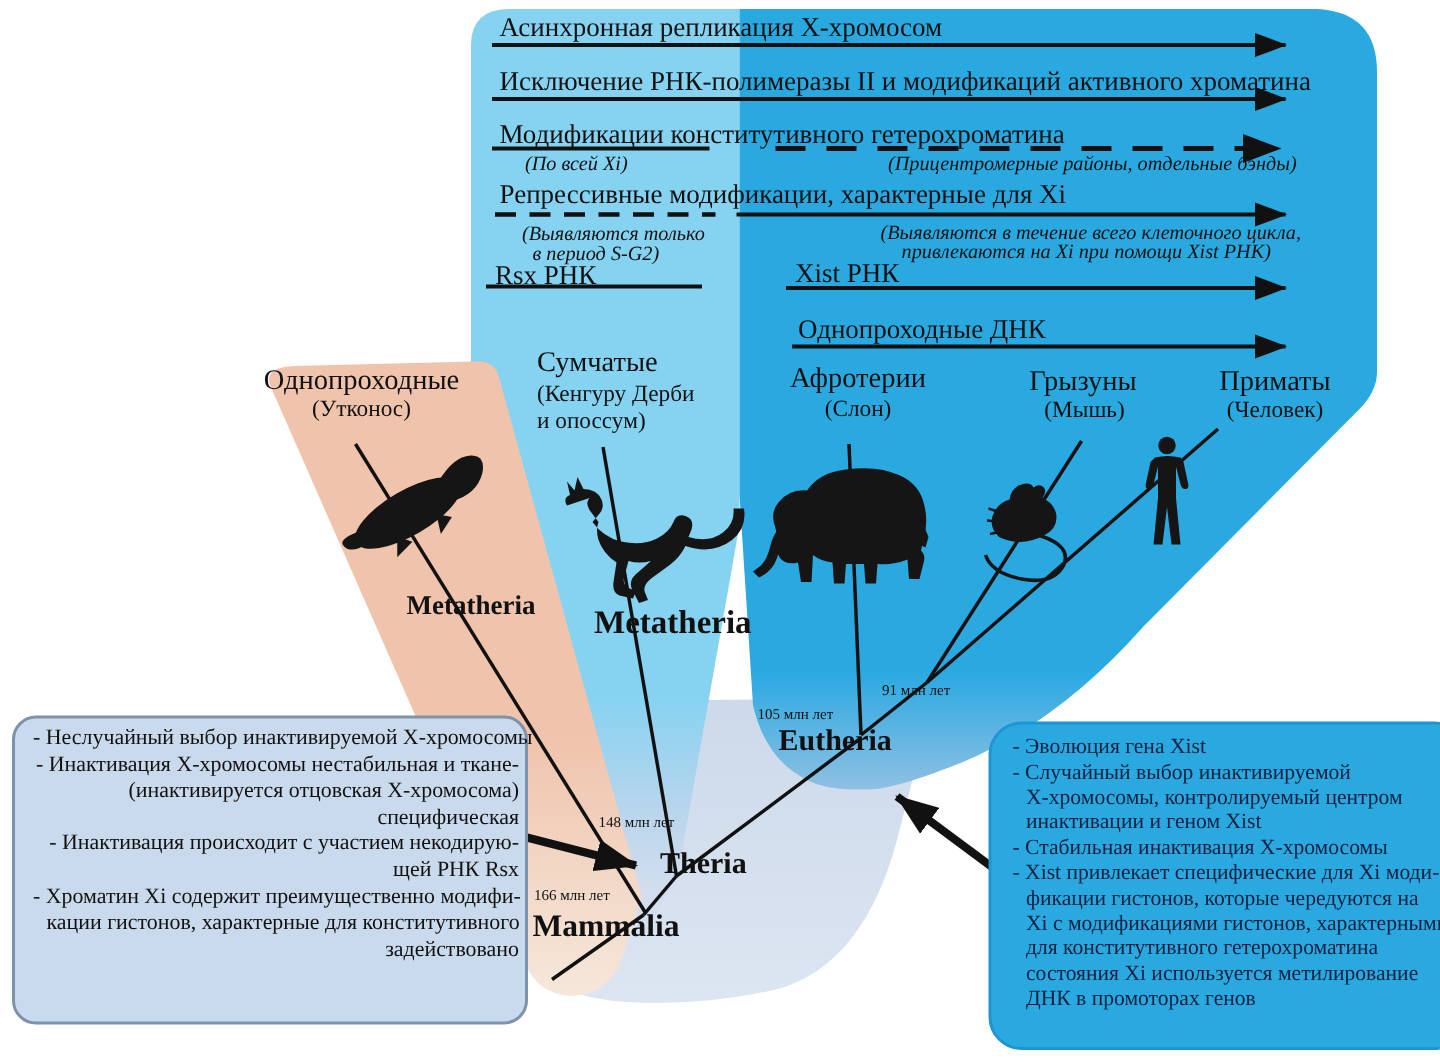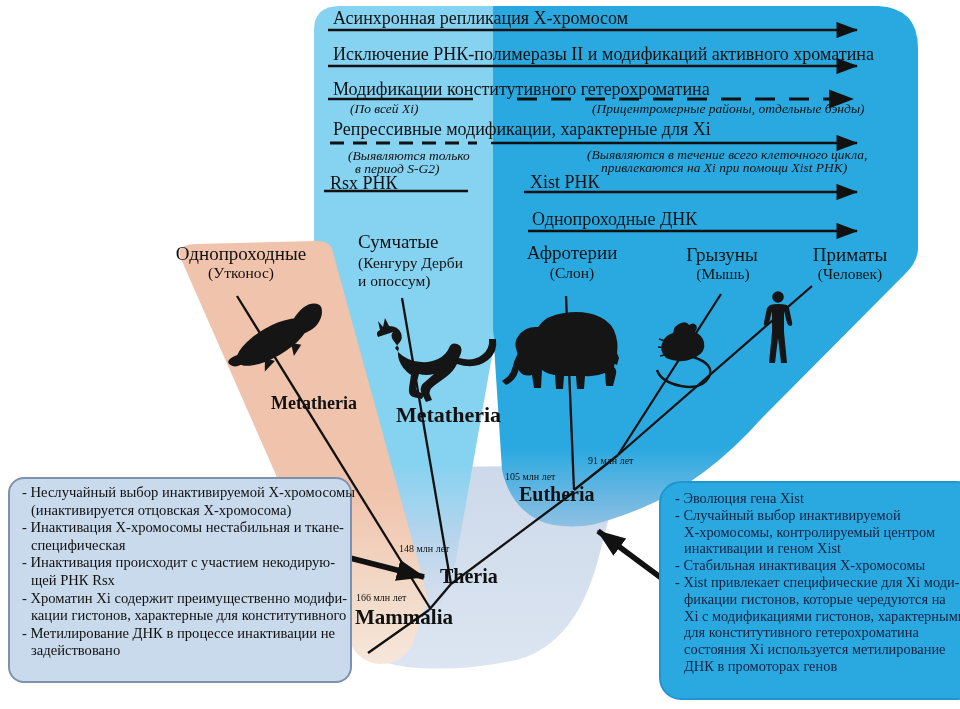--- a/index.html
+++ b/index.html
@@ -9,21 +9,21 @@
   .t{position:absolute;white-space:nowrap;line-height:1.05;}
   .row-label{font-size:18px;}
   .note{font-size:13.5px;font-style:italic;}
   .grp{font-size:19px;}
   .grp-ex{font-size:15.5px;}
   .latin{font-weight:bold;}
   .age{font-size:10px;}
   .ctr{transform:translateX(-50%);}
   .box{position:absolute;box-sizing:border-box;}
   #left-box{left:8px;top:477px;width:344px;height:206px;background:#c9daec;
-            border:2px solid #7e92ab;border-radius:16px;padding:5px 4px 0 12px;}
+            border:2px solid #7e92ab;border-radius:16px;padding:5px 4px 0 12px;text-align:right;}
   #left-box .bl{font-size:14.6px;line-height:17.6px;white-space:nowrap;}
   #right-box{left:637px;top:481px;width:319px;height:219px;background:#2aa9e1;
              border:2px solid #1f96cf;border-radius:22px;padding:7px 4px 0 14px;color:#13203f;margin-left:22px;}
   #right-box .bl{font-size:14.4px;line-height:16.8px;white-space:nowrap;}
   .indent{padding-left:9px;}
 </style>
 </head>
 <body>
 
 <div id="stage">
@@ -156,28 +156,27 @@
   <div class="t latin" style="left:440px;top:566px;font-size:20px">Theria</div>
   <div class="t latin" style="left:355px;top:606px;font-size:21px">Mammalia</div>
 
   <div class="t age" style="left:505px;top:472px">105 млн лет</div>
   <div class="t age" style="left:588px;top:456px">91 млн лет</div>
   <div class="t age" style="left:399px;top:544px">148 млн лет</div>
   <div class="t age" style="left:356px;top:593px">166 млн лет</div>
 
   <div class="box" id="left-box">
     <div class="bl">- Неслучайный выбор инактивируемой Х-хромосомы</div>
+    <div class="bl">- Инактивация Х-хромосомы нестабильная и ткане-</div>
     <div class="bl indent">(инактивируется отцовская Х-хромосома)</div>
-    <div class="bl">- Инактивация Х-хромосомы нестабильная и ткане-</div>
     <div class="bl indent">специфическая</div>
     <div class="bl">- Инактивация происходит с участием некодирую-</div>
     <div class="bl indent">щей РНК Rsx</div>
     <div class="bl">- Хроматин Xi содержит преимущественно модифи-</div>
     <div class="bl indent">кации гистонов, характерные для конститутивного</div>
-    <div class="bl">- Метилирование ДНК в процессе инактивации не</div>
     <div class="bl indent">задействовано</div>
   </div>
 
   <div class="box" id="right-box">
     <div class="bl">- Эволюция гена Xist</div>
     <div class="bl">- Случайный выбор инактивируемой</div>
     <div class="bl indent">Х-хромосомы, контролируемый центром</div>
     <div class="bl indent">инактивации и геном Xist</div>
     <div class="bl">- Стабильная инактивация Х-хромосомы</div>
     <div class="bl">- Xist привлекает специфические для Xi моди-</div>

